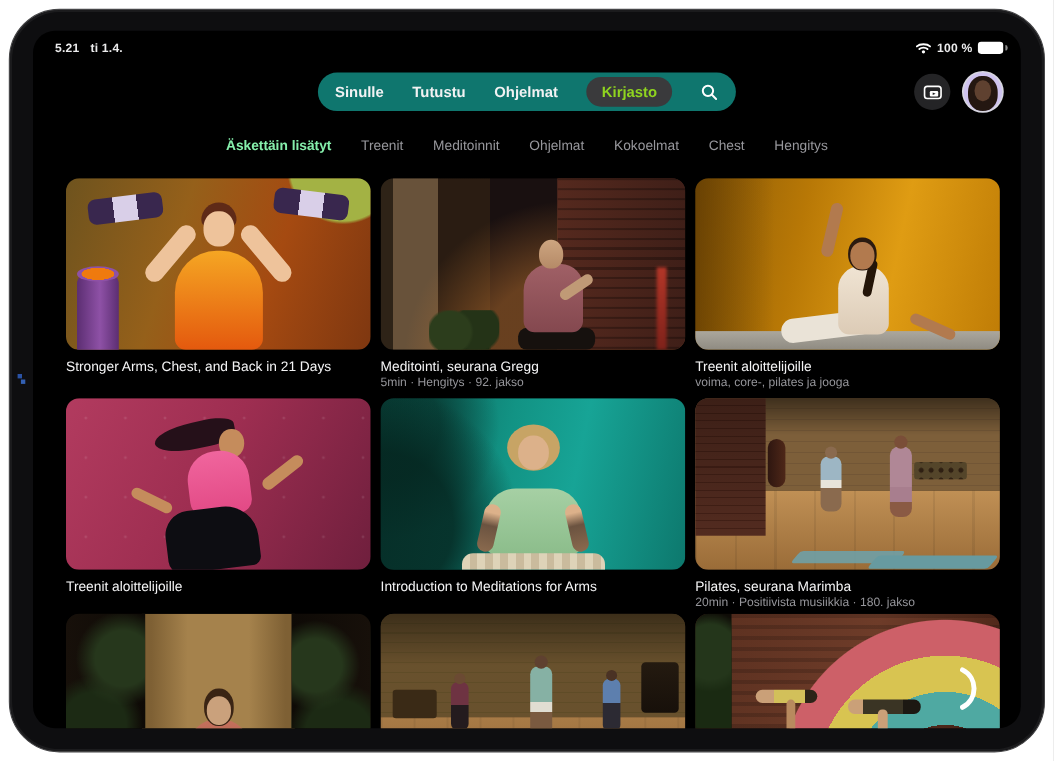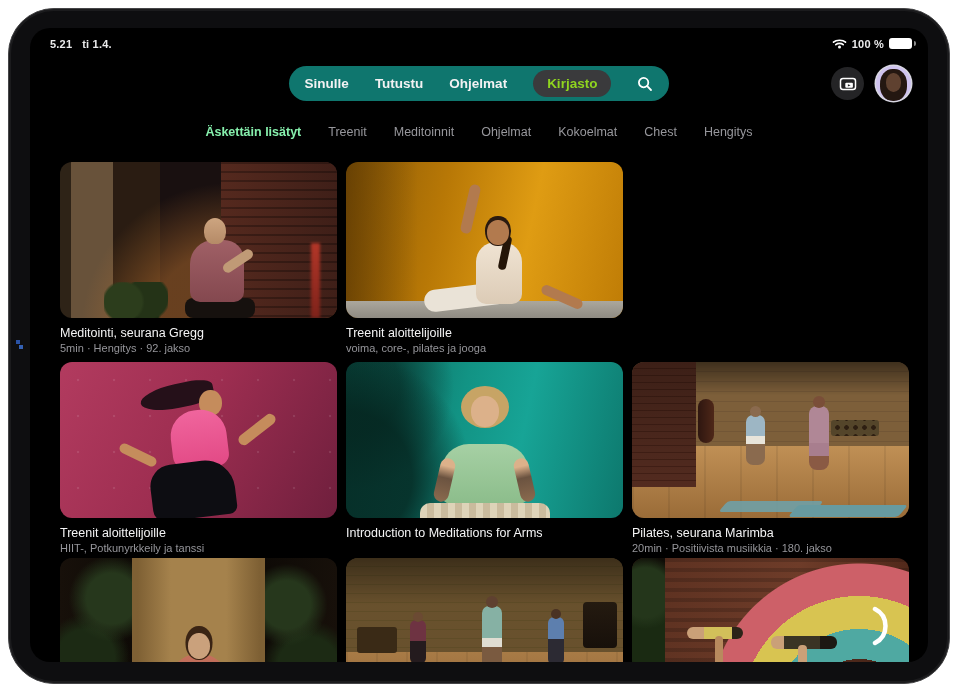--- a/index.html
+++ b/index.html
@@ -194,20 +194,34 @@
         <span class="subtab">Treenit</span>
         <span class="subtab">Meditoinnit</span>
         <span class="subtab">Ohjelmat</span>
         <span class="subtab">Kokoelmat</span>
         <span class="subtab">Chest</span>
         <span class="subtab">Hengitys</span>
       </div>
 
       <div class="row r1">
         <div class="card">
+          <div class="art art1">
+            <span class="m"></span>
+              <span class="mt"></span>
+              <span class="al"></span>
+              <span class="ar"></span>
+            <span class="t"></span>
+              <span class="hr"></span>
+              <span class="hd"></span>
+              <span class="dl"></span>
+              <span class="dr"></span>
+          </div>
+          <div class="title">Stronger Arms, Chest, and Back in 21 Days</div>
+        </div>
+        <div class="card">
           <div class="art art2">
             <span class="bw"></span>
               <span class="rd"></span>
               <span class="pl"></span>
               <span class="sead"></span>
             <span class="tor"></span>
               <span class="arm"></span>
               <span class="hd2"></span>
           </div>
           <div class="title">Meditointi, seurana Gregg</div>
@@ -233,21 +247,20 @@
         <div class="card">
           <div class="art art4">
             <span class="hrr"></span>
               <span class="hd"></span>
               <span class="tor"></span>
             <span class="ar1"></span>
               <span class="ar2"></span>
               <span class="lg"></span>
           </div>
           <div class="title">Treenit aloittelijoille</div>
-          <div class="subtitle">HIIT-, Potkunyrkkeily ja tanssi</div>
         </div>
         <div class="card">
           <div class="art art5">
             <span class="hrr"></span>
               <span class="hd"></span>
               <span class="tee"></span>
             <span class="aL"></span>
               <span class="aR"></span>
               <span class="sk"></span>
           </div>

